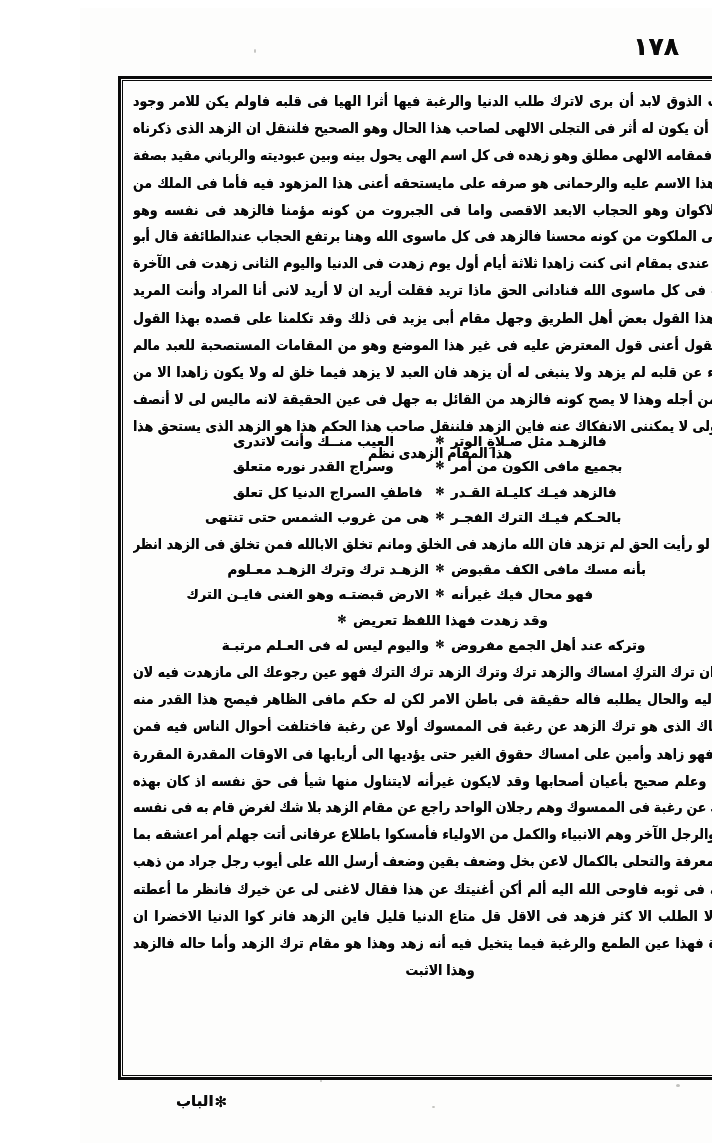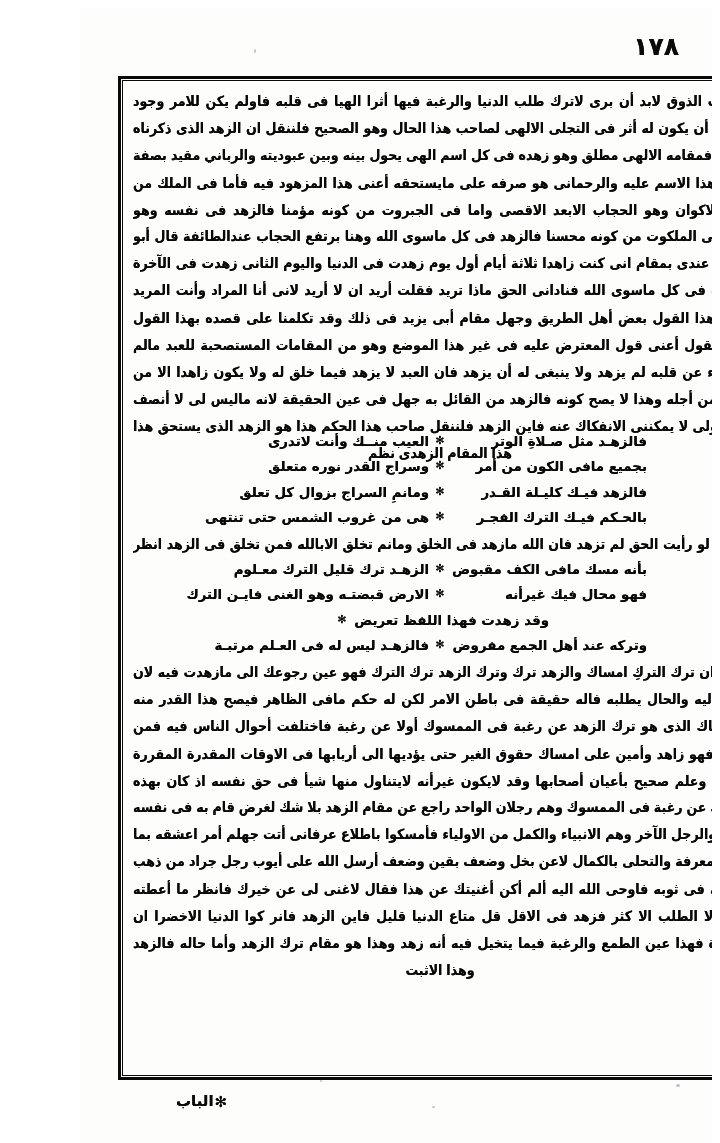--- a/index.html
+++ b/index.html
@@ -113,21 +113,21 @@
     align-items: baseline;
     font-size: 13.4px;
     line-height: 25.5px;
     font-weight: 600;
     letter-spacing: .4px;
     color: #080808;
     white-space: nowrap;
   }
   .hemistich {
     display: inline-block;
-    text-align: right;
+    text-align: left;
   }
   .hemistich.right { width: 196px; }
   .hemistich.left  { width: 196px; }
   .star {
     display: inline-block;
     width: 22px;
     text-align: center;
     font-size: 11px;
     line-height: 1;
     position: relative;
@@ -236,55 +236,55 @@
         <span class="hemistich right">العيب منــك  وأنت لاتدرى</span>
       </div>
       <div class="verse-line">
         <span class="hemistich left">بجميع مافى الكون من أمر</span>
         <span class="star">✻</span>
         <span class="hemistich right">وسراج القدر نوره  متعلق</span>
       </div>
       <div class="verse-line">
         <span class="hemistich left">فالزهد فيـك كليـلة القـدر</span>
         <span class="star">✻</span>
-        <span class="hemistich right">ومانمِ السراج بزوال كل تعلق</span>
+        <span class="hemistich right">فاطفِ السراج الدنيا كل تعلق</span>
       </div>
       <div class="verse-line">
         <span class="hemistich left">بالحـكم فيـك الترك  الفجـر</span>
         <span class="star">✻</span>
         <span class="hemistich right">هى من غروب الشمس حتى تنتهى</span>
       </div>
     </div>
 
     <div class="prose">
       <div class="jline">
         <span>يقول لو رأيت الحق لم تزهد   فان الله مازهد فى الخلق ومانم تخلق الابالله فمن تخلق فى الزهد انظر الى هذا المعنى</span>
       </div>
     </div>
 
     <div class="verseblock verse-indent-note">
       <div class="verse-line">
         <span class="margin-word">جدا</span>
         <span class="hemistich left">بأنه مسك مافى الكف مقبوض</span>
         <span class="star">✻</span>
-        <span class="hemistich right">الزهـد ترك قليل الترك  معـلوم</span>
+        <span class="hemistich right">الزهـد ترك وترك الزهـد  معـلوم</span>
       </div>
       <div class="verse-line">
         <span class="hemistich left">فهو محال فيك غيرأنه</span>
         <span class="star">✻</span>
         <span class="hemistich right">الارض قبضتـه  وهو الغنى فايـن الترك</span>
       </div>
       <div class="verse-line">
         <span class="hemistich left">وقد زهدت فهذا اللفظ تعريض</span>
         <span class="star">✻</span>
       </div>
       <div class="verse-line">
         <span class="hemistich left">وتركه عند أهل الجمع مفروض</span>
         <span class="star">✻</span>
-        <span class="hemistich right">فالزهـد ليس له فى العـلم مرتبـة</span>
+        <span class="hemistich right">واليوم ليس له فى العـلم مرتبـة</span>
       </div>
     </div>
 
     <div class="prose">
       <div class="jline">
         <span>اعلم ان ترك التركِ امساك والزهد ترك وترك الزهد ترك الترك فهو عين رجوعك الى مازهدت فيه لان العلم الحق</span>
       </div>
       <div class="jline">
         <span>ردك اليه والحال يطلبه فاله حقيقة فى باطن الامر لكن له حكم مافى الظاهر فيصح هذا القدر منه وبقى هل يقع</span>
       </div>

